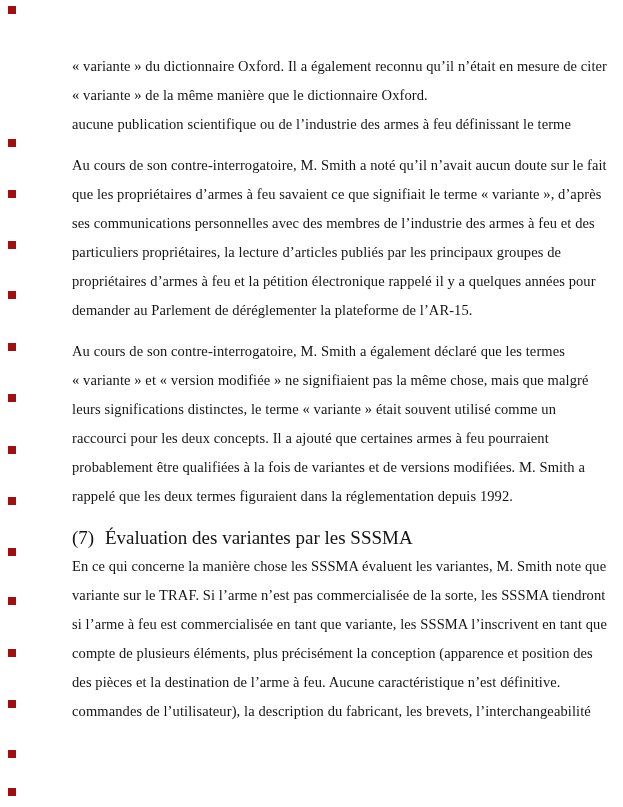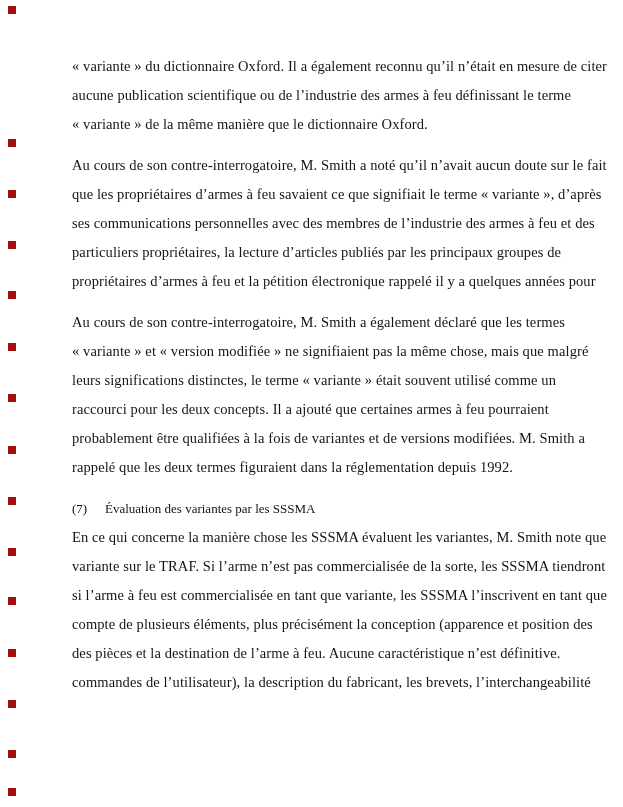--- a/index.html
+++ b/index.html
@@ -34,21 +34,21 @@
   .line {
     height: 29px;
     line-height: 29px;
     font-size: 14.5px;
     white-space: nowrap;
     letter-spacing: 0.1px;
   }
   .heading {
     height: 29px;
     line-height: 29px;
-    font-size: 13px;
+    font-size: 19px;
     white-space: nowrap;
     margin: 0;
   }
   .h-num {
     display: inline-block;
     min-width: 33px;
   }
   .marker {
     position: absolute;
     display: block;
@@ -71,29 +71,30 @@
       <span class="marker" style="left: 8px; top: 548px; width: 8px; height: 8px; background: rgb(160, 16, 16);"></span>
       <span class="marker" style="left: 8px; top: 597px; width: 8px; height: 8px; background: rgb(160, 16, 16);"></span>
       <span class="marker" style="left: 8px; top: 649px; width: 8px; height: 8px; background: rgb(160, 16, 16);"></span>
       <span class="marker" style="left: 8px; top: 700px; width: 8px; height: 8px; background: rgb(160, 16, 16);"></span>
       <span class="marker" style="left: 8px; top: 750px; width: 8px; height: 8px; background: rgb(160, 16, 16);"></span>
       <span class="marker" style="left: 8px; top: 788px; width: 8px; height: 8px; background: rgb(160, 16, 16);"></span>
     </div>
   <div class="content" id="content">
       <div class="paragraph">
         <div class="line">« variante » du dictionnaire Oxford. Il a également reconnu qu’il n’était en mesure de citer</div>
+        <div class="line">« variante » de la même manière que le dictionnaire Oxford.</div>
         <div class="line">aucune publication scientifique ou de l’industrie des armes à feu définissant le terme</div>
-        <div class="line">« variante » de la même manière que le dictionnaire Oxford.</div>
       </div>
       <div class="paragraph">
         <div class="line">Au cours de son contre-interrogatoire, M. Smith a noté qu’il n’avait aucun doute sur le fait</div>
         <div class="line">que les propriétaires d’armes à feu savaient ce que signifiait le terme « variante », d’après</div>
         <div class="line">ses communications personnelles avec des membres de l’industrie des armes à feu et des</div>
         <div class="line">particuliers propriétaires, la lecture d’articles publiés par les principaux groupes de</div>
         <div class="line">propriétaires d’armes à feu et la pétition électronique rappelé il y a quelques années pour</div>
+        <div class="line">demander au Parlement de déréglementer la plateforme de l’AR-15.</div>
       </div>
       <div class="paragraph">
         <div class="line">Au cours de son contre-interrogatoire, M. Smith a également déclaré que les termes</div>
         <div class="line">« variante » et « version modifiée » ne signifiaient pas la même chose, mais que malgré</div>
         <div class="line">leurs significations distinctes, le terme « variante » était souvent utilisé comme un</div>
         <div class="line">raccourci pour les deux concepts. Il a ajouté que certaines armes à feu pourraient</div>
         <div class="line">probablement être qualifiées à la fois de variantes et de versions modifiées. M. Smith a</div>
         <div class="line">rappelé que les deux termes figuraient dans la réglementation depuis 1992.</div>
       </div>
       <div class="heading"><span class="h-num">(7)</span><span>Évaluation des variantes par les SSSMA</span></div>

